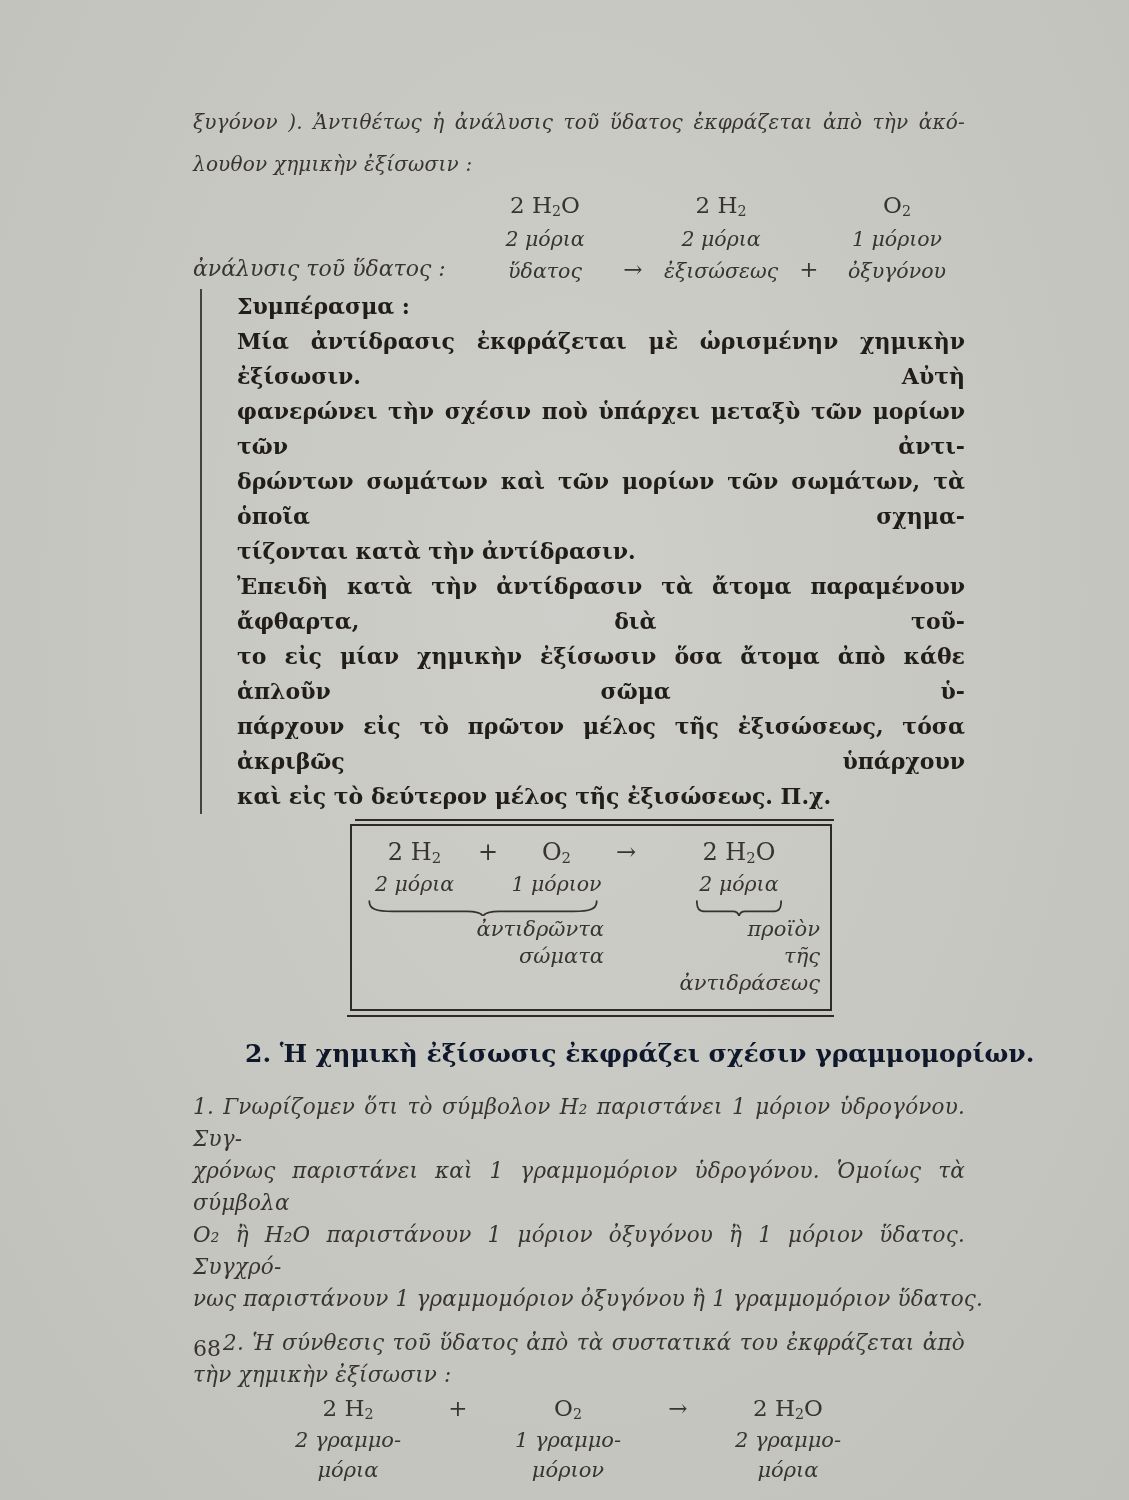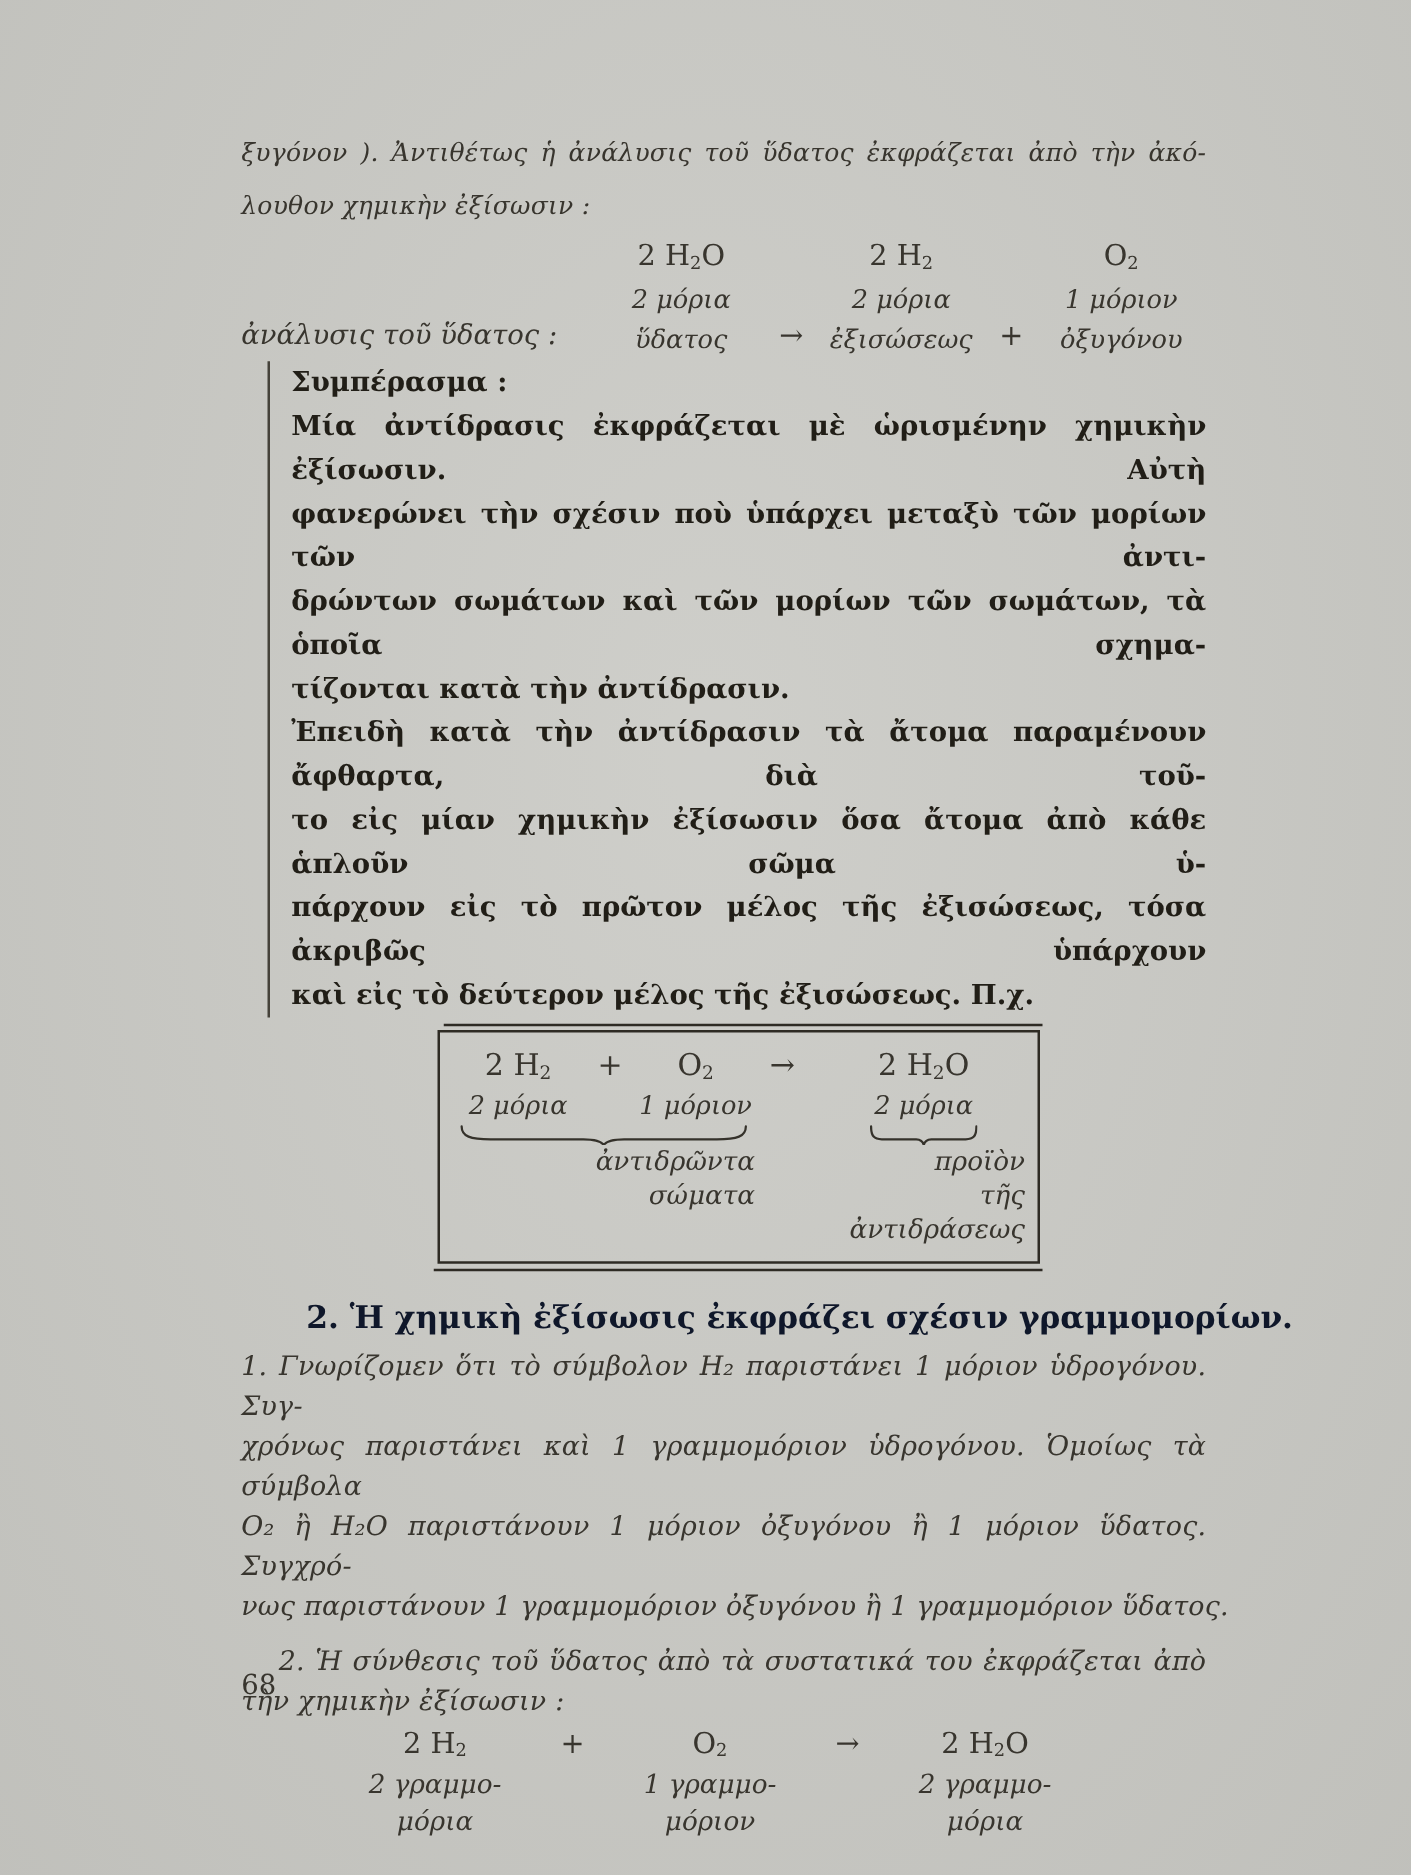--- a/index.html
+++ b/index.html
@@ -22,21 +22,21 @@
   
   .rline { font-style:italic; font-size:21.5px; line-height:32px; letter-spacing:0.2px; white-space:nowrap; }
   .rline.j { white-space:normal; text-align:justify; text-align-last:justify; }
   .intro .rline { font-size:20px; line-height:42px; }
   .indent { text-indent:30px; }
 
   
   .bline { font-weight:bold; font-style:normal; font-size:22px; line-height:35px; color:#211e17; white-space:nowrap; }
   .bline.j { white-space:normal; text-align:justify; text-align-last:justify; }
 
-  .concl { border-left:2.5px solid #45423a; padding-left:17px; margin-left:21px; }
+  .concl { border-left:2.5px solid #45423a; padding-left:35px; margin-left:7px; }
   #conclusion-1 { margin-top:2px; }
 
   
   .eq1 { display:flex; margin-top:2px; align-items:flex-end; }
   .eq1-label { flex:0 0 292px; font-style:italic; font-size:22px; line-height:36px; }
   .eqcol { width:120px; text-align:center; }
   .eqcol .formula { font-style:normal; font-size:23px; line-height:36px; }
   .eqcol .cap { font-style:italic; font-size:20.5px; line-height:32px; }
   .eqop { width:56px; text-align:center; font-style:normal; font-size:23px; line-height:36px; }
 
@@ -69,21 +69,21 @@
   .box-cell .cap { font-style:italic; font-size:20.5px; line-height:28px; }
   .box-cell.c1 { width:105px; }
   .box-cell.op { width:42px; font-size:24px; line-height:36px; }
   .box-cell.c2 { width:95px; }
   .box-cell.cw { width:150px; margin:0 auto; }
   .brace { display:block; margin:2px auto 0 auto; }
   .box-label { text-align:right; font-style:italic; font-size:21px; line-height:27px; }
 
   
   .heading { margin-top:26px; font-weight:bold; font-size:25px; line-height:34px; color:#0f172a; text-indent:52px; white-space:nowrap; }
-  #para-1 { margin-top:7px; }
+  #para-1 { margin-top:20px; }
   #para-2 { margin-top:12px; }
 
   
   .eq2 { display:flex; margin-left:80px; align-items:flex-start; }
   .eq2 .eqcol { width:150px; }
   .eq2 .eqcol .formula { font-size:23px; line-height:34px; }
   .eq2 .eqcol .cap { font-size:21px; line-height:30px; }
   .eq2 .eqop { width:70px; font-size:23px; line-height:34px; }
 
   .pageno { position:absolute; left:193px; top:1336px; font-size:22px;text-align:center; }

